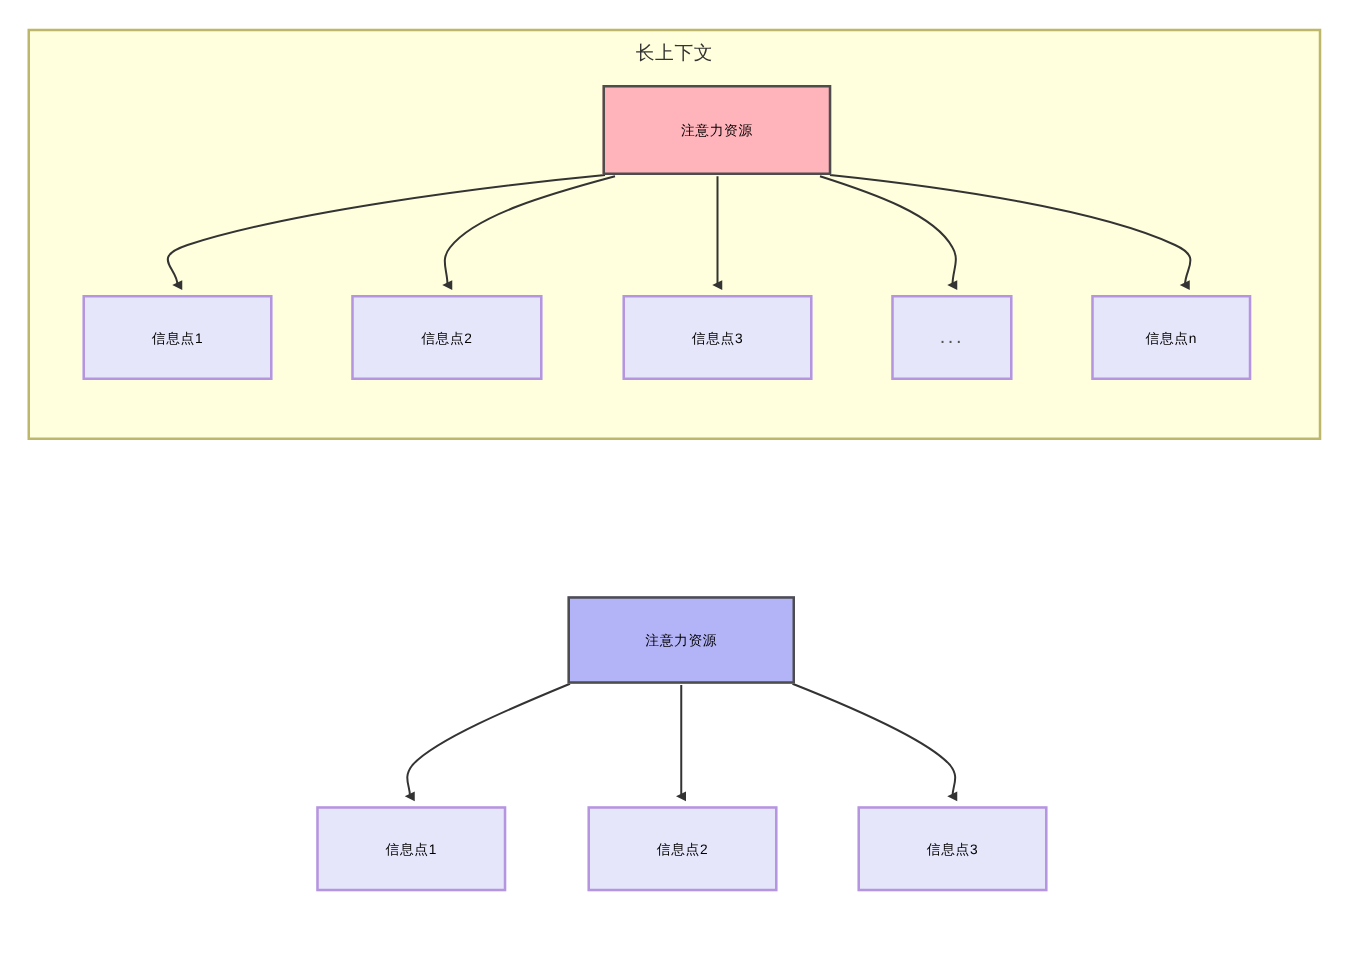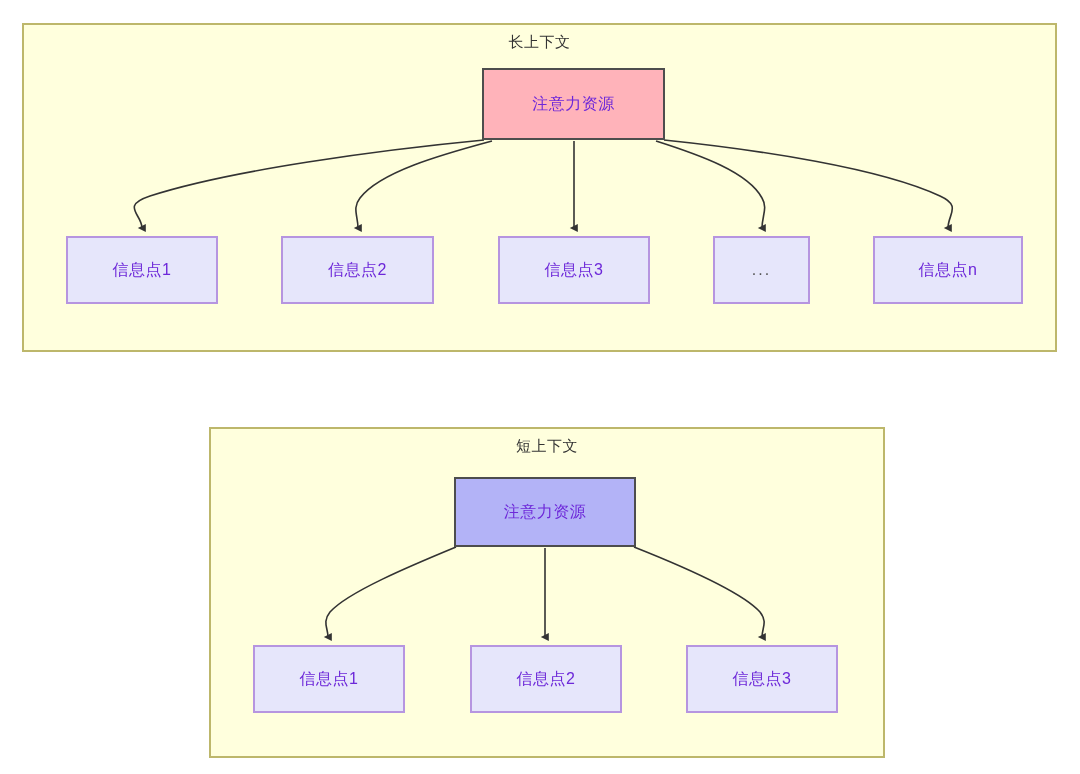--- a/index.html
+++ b/index.html
@@ -36,22 +36,22 @@
     color: #333333;
     letter-spacing: 0.5px;
     white-space: nowrap;
   }
   .node {
     position: absolute;
     box-sizing: border-box;
     display: flex;
     align-items: center;
     justify-content: center;
-    font-size: 16px;
-    color: #6d28d9;
+    font-size: 11px;
+    color: #000000;
     text-align: center;
     letter-spacing: 0.5px;
     z-index: 3;
   }
   .node-root-long {
     background: #ffb3ba;
     border: 2px solid #4d4d4d;
   }
   .node-root-short {
     background: #b3b3f7;
@@ -85,23 +85,20 @@
 </style>
 </head>
 <body>
 
 <div id="canvas" style="background: rgb(255, 255, 255);">
 
   <div class="panel" id="panel-long" style="left: 22px; top: 23px; width: 1035px; height: 329px; background: rgb(255, 255, 221); border-color: rgb(189, 183, 107);">
     <div class="panel-title">长上下文</div>
   </div>
 
-  <div class="panel" id="panel-short" style="left: 209px; top: 427px; width: 676px; height: 331px; background: rgb(255, 255, 221); border-color: rgb(189, 183, 107);">
-    <div class="panel-title">短上下文</div>
-  </div>
 
   <svg class="edges" id="edge-layer" viewBox="0 0 1080 774" xmlns="http://www.w3.org/2000/svg">
     <defs>
       <marker id="arrowhead" markerWidth="9" markerHeight="9" refX="4.5" refY="4.2" orient="auto" markerUnits="userSpaceOnUse">
         <path d="M 0.6,0.4 L 8.4,0.4 L 4.5,8.4 z" fill="#333333"></path>
       </marker>
     </defs>
     <g id="edge-paths">
         <path class="edge" d="M 484,140 C 380,150 230,170 150,196 C 120,206 142,214 142,228" stroke="#333333" marker-end="url(#arrowhead)"></path>
         <path class="edge" d="M 492,141 C 440,155 380,172 360,198 C 352,208 358,216 358,228" stroke="#333333" marker-end="url(#arrowhead)"></path>
@@ -123,21 +120,21 @@
       </div>
       <div class="node node-leaf" style="left: 281px; top: 236px; width: 153px; height: 68px; background: rgb(230, 230, 251); border-color: rgb(182, 149, 224);">
         <span>信息点2</span>
       </div>
       <div class="node node-leaf" style="left: 498px; top: 236px; width: 152px; height: 68px; background: rgb(230, 230, 251); border-color: rgb(182, 149, 224);">
         <span>信息点3</span>
       </div>
       <div class="node node-leaf ellipsis" style="left: 713px; top: 236px; width: 97px; height: 68px; background: rgb(230, 230, 251); border-color: rgb(182, 149, 224);">
         <span>...</span>
       </div>
-      <div class="node node-leaf" style="left: 873px; top: 236px; width: 150px; height: 68px; background: rgb(230, 230, 251); border-color: rgb(182, 149, 224);">
+      <div class="node node-leaf" style="left: 873px; top: 236px; width: 128px; height: 68px; background: rgb(230, 230, 251); border-color: rgb(182, 149, 224);">
         <span>信息点n</span>
       </div>
       <div class="node node-root-short" style="left: 454px; top: 477px; width: 182px; height: 70px; background: rgb(179, 179, 247); border-color: rgb(77, 77, 77);">
         <span>注意力资源</span>
       </div>
       <div class="node node-leaf" style="left: 253px; top: 645px; width: 152px; height: 68px; background: rgb(230, 230, 251); border-color: rgb(182, 149, 224);">
         <span>信息点1</span>
       </div>
       <div class="node node-leaf" style="left: 470px; top: 645px; width: 152px; height: 68px; background: rgb(230, 230, 251); border-color: rgb(182, 149, 224);">
         <span>信息点2</span>

